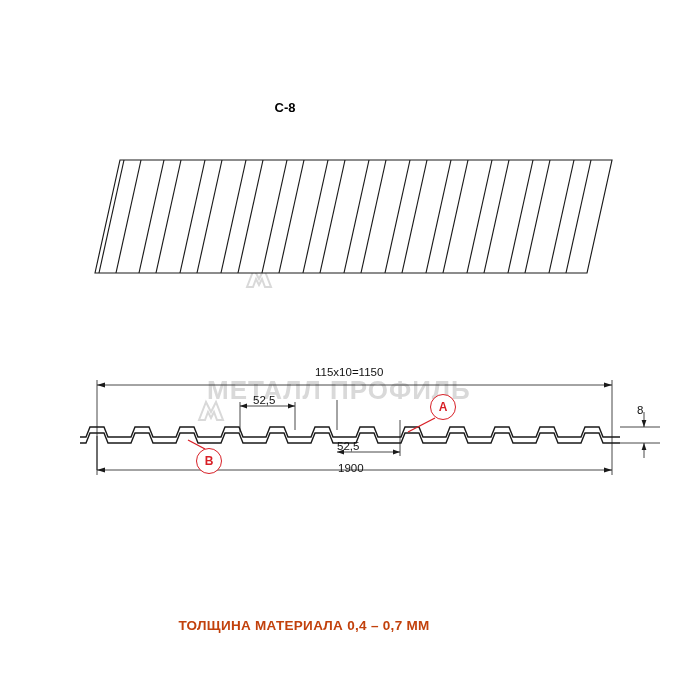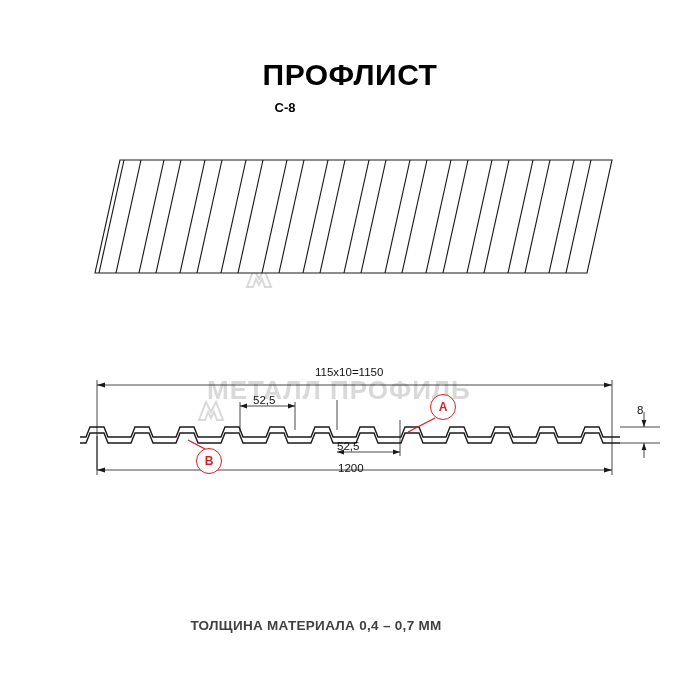--- a/index.html
+++ b/index.html
@@ -36,27 +36,27 @@
     left: 0;
     width: 570px;
     text-align: center;
     font-size: 13px;
     font-weight: bold;
     color: #000;
   }
   .footer-note {
     position: absolute;
     top: 618px;
-    left: 12px;
+    left: 0;
     width: 608px;
     text-align: center;
     font-size: 13.5px;
     font-weight: bold;
     letter-spacing: 0.3px;
-    color: #404040;
+    color: #c2410c;
   }
   .svg-layer {
     position: absolute;
     top: 0;
     left: 0;
   }
   .wm {
     position: absolute;
     font-size: 26px;
     font-weight: bold;
@@ -95,21 +95,20 @@
     align-items: center;
     justify-content: center;
     background: #fff;
   }
 </style>
 </head>
 <body>
 
 <div class="page">
 
-  <div class="title">ПРОФЛИСТ</div>
   <div class="subtitle">C-8</div>
 
   <div class="wm wm-1">МЕТАЛЛ ПРОФИЛЬ</div>
   <div class="wm wm-2">МЕТАЛЛ ПРОФИЛЬ</div>
 
   <svg class="wm-logo wm-logo-1" viewBox="0 0 30 26">
     <path d="M3 22 L10 4 L15 14 L20 4 L27 22 L21 22 L18 14 L15 20 L12 14 L9 22 Z" fill="none" stroke="#d9d9d9" stroke-width="2"></path>
   </svg>
   <svg class="wm-logo wm-logo-2" viewBox="0 0 30 26">
     <path d="M3 22 L10 4 L15 14 L20 4 L27 22 L21 22 L18 14 L15 20 L12 14 L9 22 Z" fill="none" stroke="#d9d9d9" stroke-width="2"></path>
@@ -225,21 +224,21 @@
 
     <g stroke="#d81f26" stroke-width="1.4" fill="none">
       <line x1="435" y1="418" x2="408" y2="432"></line>
       <line x1="205" y1="449" x2="188" y2="440"></line>
     </g>
   </svg>
 
   <div class="dim-label" style="top:366px; left:315px;">115х10=1150</div>
   <div class="dim-label" style="top:394px; left:253px;">52,5</div>
   <div class="dim-label" style="top:440px; left:337px;">52,5</div>
-  <div class="dim-label" style="top:462px; left:338px;">1200</div>
+  <div class="dim-label" style="top:462px; left:338px;">1900</div>
   <div class="dim-label" style="top:404px; left:637px;">8</div>
 
   <div class="callout" style="top:394px; left:430px;">A</div>
   <div class="callout" style="top:448px; left:196px;">B</div>
 
   <div class="footer-note">ТОЛЩИНА МАТЕРИАЛА 0,4 – 0,7 ММ</div>
 
 </div>
 
 </body></html>

